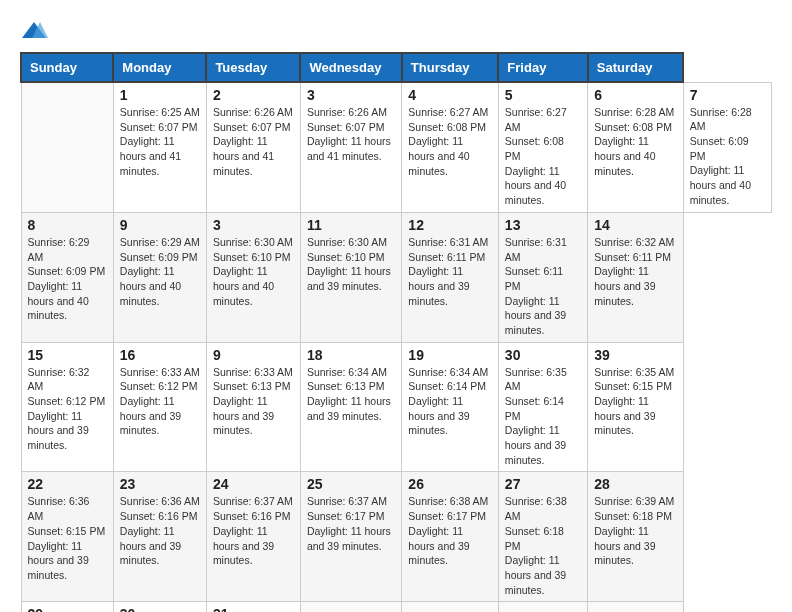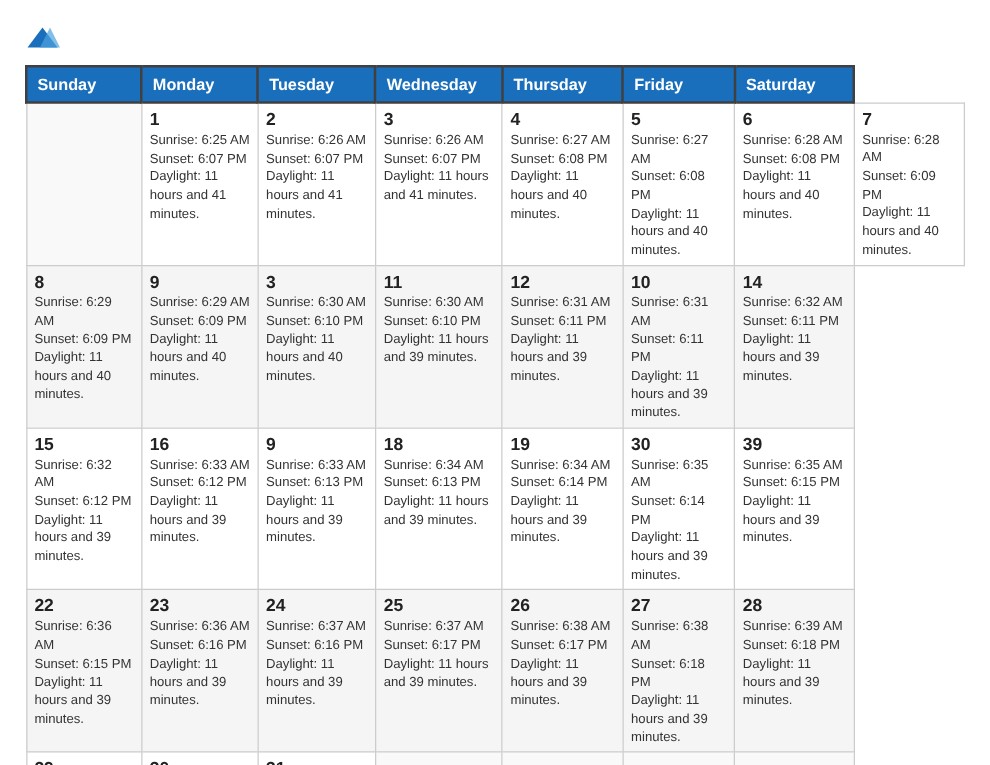--- a/index.html
+++ b/index.html
@@ -171,21 +171,21 @@
         </td>
         <td>
           <span class="day-number">11</span>
           <div class="day-info">Sunrise: 6:30 AM<br>Sunset: 6:10 PM<br>Daylight: 11 hours and 39 minutes.</div>
         </td>
         <td>
           <span class="day-number">12</span>
           <div class="day-info">Sunrise: 6:31 AM<br>Sunset: 6:11 PM<br>Daylight: 11 hours and 39 minutes.</div>
         </td>
         <td>
-          <span class="day-number">10</span>
+          <span class="day-number">13</span>
           <div class="day-info">Sunrise: 6:31 AM<br>Sunset: 6:11 PM<br>Daylight: 11 hours and 39 minutes.</div>
         </td>
         <td>
           <span class="day-number">14</span>
           <div class="day-info">Sunrise: 6:32 AM<br>Sunset: 6:11 PM<br>Daylight: 11 hours and 39 minutes.</div>
         </td>
       </tr>
       <tr>
         <td>
           <span class="day-number">15</span>

